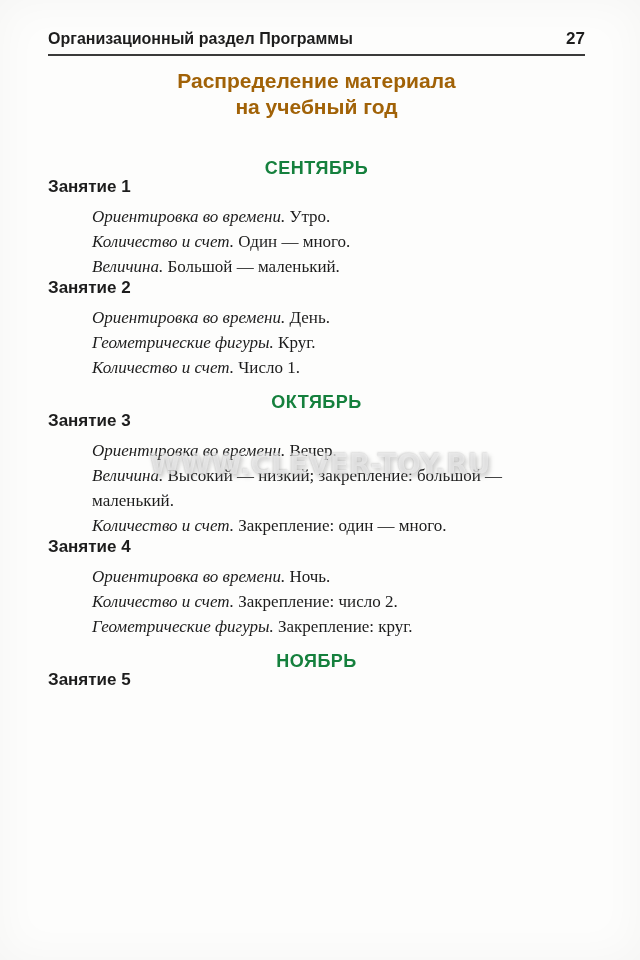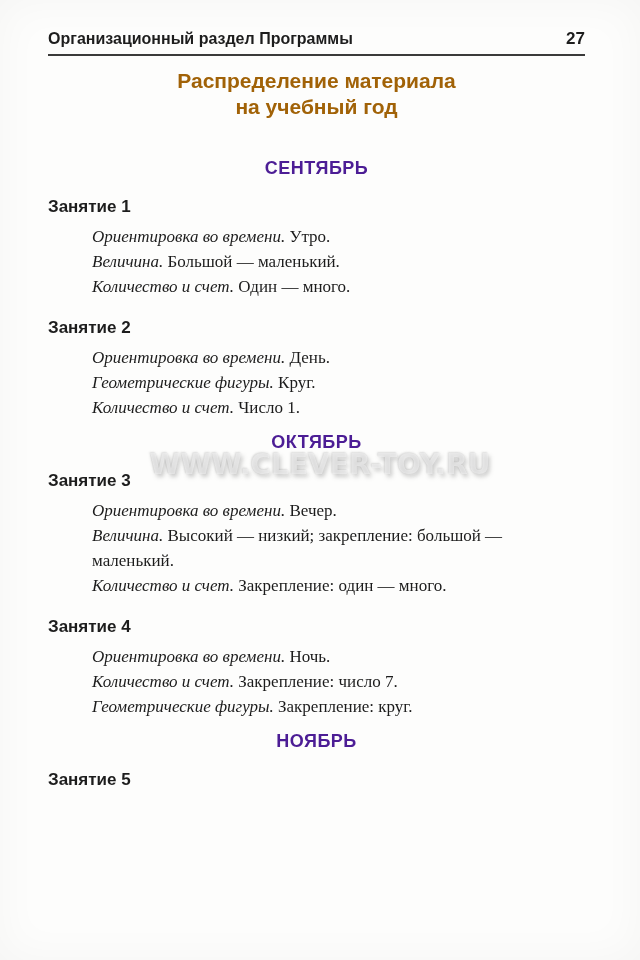--- a/index.html
+++ b/index.html
@@ -49,24 +49,24 @@
   .month { margin-top: 12px; }
   .month:first-child { margin-top: 38px; }
   .month-name {
     margin: 0;
     text-align: center;
     font-family: "Liberation Sans", sans-serif;
     font-weight: bold;
     font-size: 18px;
     line-height: 20px;
     letter-spacing: 0.5px;
-    color: #4c1d95;
+    color: #15803d;
   }
   
-  .lesson { margin-top: 20px; }
+  .lesson { margin-top: 0; }
   .lesson-title {
     margin: 0;
     font-family: "Liberation Sans", sans-serif;
     font-weight: bold;
     font-size: 17px;
     line-height: 18px;
     color: #1d1d1d;
   }
   .entries { margin-top: 8px; }
   .entry {
@@ -114,23 +114,23 @@
 
   <main id="months-container">
   <section class="month">
     <h2 class="month-name">СЕНТЯБРЬ</h2>
     <div class="lessons">
   <div class="lesson">
     <h3 class="lesson-title">Занятие 1</h3>
     <div class="entries">
   <p class="entry"><span class="topic">Ориентировка во времени.</span> <span class="content">Утро.</span></p>
 
+  <p class="entry"><span class="topic">Количество и счет.</span> <span class="content">Один — много.</span></p>
+
   <p class="entry"><span class="topic">Величина.</span> <span class="content">Большой — маленький.</span></p>
-
-  <p class="entry"><span class="topic">Количество и счет.</span> <span class="content">Один — много.</span></p>
 </div>
   </div>
 
   <div class="lesson">
     <h3 class="lesson-title">Занятие 2</h3>
     <div class="entries">
   <p class="entry"><span class="topic">Ориентировка во времени.</span> <span class="content">День.</span></p>
 
   <p class="entry"><span class="topic">Геометрические фигуры.</span> <span class="content">Круг.</span></p>
 
@@ -152,21 +152,21 @@
 
   <p class="entry"><span class="topic">Количество и счет.</span> <span class="content">Закрепление: один — много.</span></p>
 </div>
   </div>
 
   <div class="lesson">
     <h3 class="lesson-title">Занятие 4</h3>
     <div class="entries">
   <p class="entry"><span class="topic">Ориентировка во времени.</span> <span class="content">Ночь.</span></p>
 
-  <p class="entry"><span class="topic">Количество и счет.</span> <span class="content">Закрепление: число 7.</span></p>
+  <p class="entry"><span class="topic">Количество и счет.</span> <span class="content">Закрепление: число 2.</span></p>
 
   <p class="entry"><span class="topic">Геометрические фигуры.</span> <span class="content">Закрепление: круг.</span></p>
 </div>
   </div>
 </div>
   </section>
 
   <section class="month">
     <h2 class="month-name">НОЯБРЬ</h2>
     <div class="lessons">

